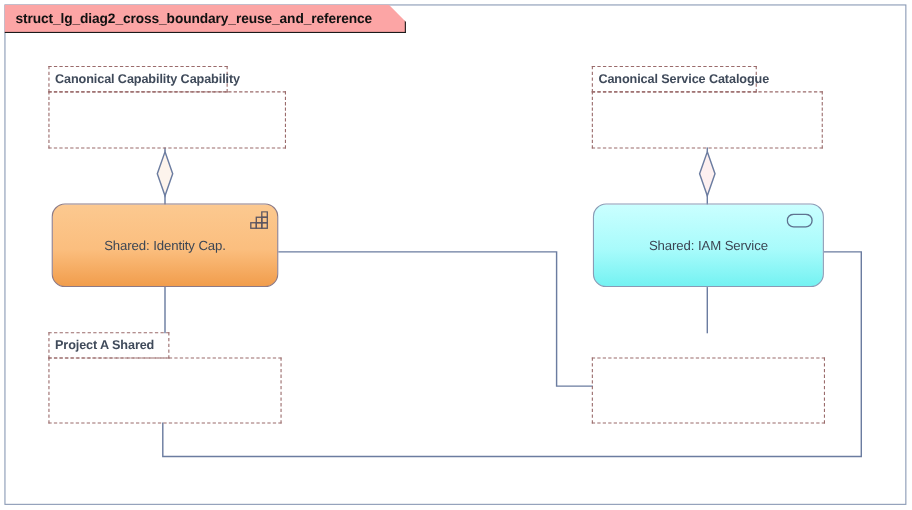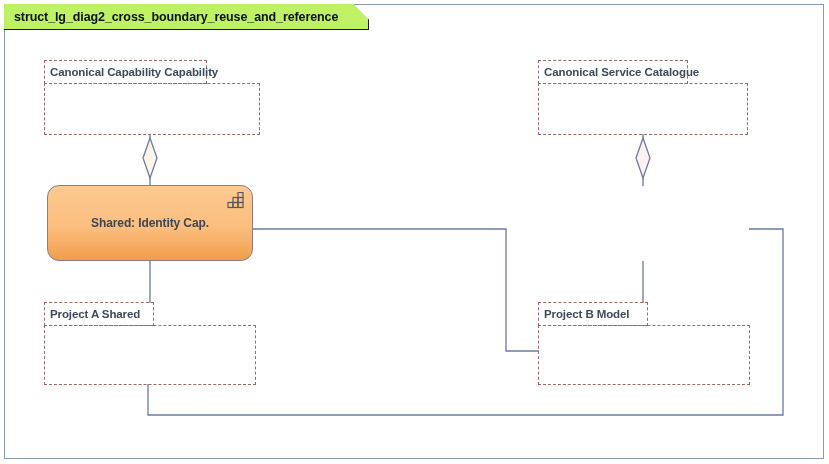--- a/index.html
+++ b/index.html
@@ -27,21 +27,21 @@
     box-sizing: border-box;
     border: 1px solid #8a9ab5;
     background: #ffffff;
   }
   #frame-title-tab {
     position: absolute;
     left: 4px;
     top: 4px;
     height: 26px;
     box-sizing: border-box;
-    background: #bef264;
+    background: #fca5a5;
     border: 1px solid #1a1a1a;
     border-top: none;
     border-left: none;
     padding: 0 30px 0 10px;
     display: flex;
     align-items: center;
     -webkit-clip-path: polygon(0 0, calc(100% - 16px) 0, 100% 62%, 100% 100%, 0 100%);
     clip-path: polygon(0 0, calc(100% - 16px) 0, 100% 62%, 100% 100%, 0 100%);
   }
   #frame-title-text {
@@ -88,21 +88,21 @@
     position: absolute;
     box-sizing: border-box;
     border-radius: 12px;
     border: 1px solid #7f8fae;
     display: flex;
     align-items: center;
     justify-content: center;
   }
   .node-label {
     font-size: 12px;
-    font-weight: bold;
+    font-weight: normal;
     color: #3c4654;
     text-align: center;
     letter-spacing: -0.1px;
   }
   .node.orange {
     background: linear-gradient(to bottom, #fcc990 0%, #fbbe7e 55%, #f19d4c 100%);
     border-color: #8c7a86;
   }
   .node.cyan {
     background: linear-gradient(to bottom, #caffff 0%, #a8fbfb 55%, #74f2f2 100%);
@@ -169,40 +169,45 @@
   </div>
 
   <div class="pkg" style="left:44px; top:302px; width:212px; height:83px;">
     <div class="pkg-tab" style="width:110px;">
       <span class="pkg-tab-label">Project A Shared</span>
     </div>
     <div class="pkg-body" style="top:23px; width:212px; height:60px;"></div>
   </div>
 
   <div class="pkg" style="left:538px; top:302px; width:212px; height:83px;">
-    <div class="pkg-tab" style="width:110px;">
-      <span class="pkg-tab-label">Project B Model</span>
-    </div>
     <div class="pkg-body" style="top:23px; width:212px; height:60px;"></div>
   </div>
 
   <div class="node orange" style="left:47px; top:185px; width:206px; height:76px;">
     <span class="node-label">Shared: Identity Cap.</span>
     <span class="node-icon">
       <svg width="17" height="17" viewBox="0 0 17 17" xmlns="http://www.w3.org/2000/svg">
         <g fill="none" stroke="#5d5661" stroke-width="1.2">
           <rect x="1" y="10.5" width="5" height="5"></rect>
           <rect x="6" y="10.5" width="5" height="5"></rect>
           <rect x="11" y="10.5" width="5" height="5"></rect>
           <rect x="6" y="5.5" width="5" height="5"></rect>
           <rect x="11" y="5.5" width="5" height="5"></rect>
           <rect x="11" y="0.5" width="5" height="5"></rect>
         </g>
       </svg>
     </span>
   </div>
 
+  <div class="node cyan" style="left:539px; top:185px; width:210px; height:76px;">
+    <span class="node-label">Shared: IAM Service</span>
+    <span class="node-icon" style="top:8px; right:9px;">
+      <svg width="24" height="13" viewBox="0 0 24 13" xmlns="http://www.w3.org/2000/svg">
+        <rect x="0.7" y="0.7" width="22.6" height="11.6" rx="5.8" ry="5.8" fill="none" stroke="#5f7390" stroke-width="1.3"></rect>
+      </svg>
+    </span>
+  </div>
 
   <div id="frame-title-tab">
     <span id="frame-title-text">struct_lg_diag2_cross_boundary_reuse_and_reference</span>
   </div>
 
 </div>
 
 </body></html>

